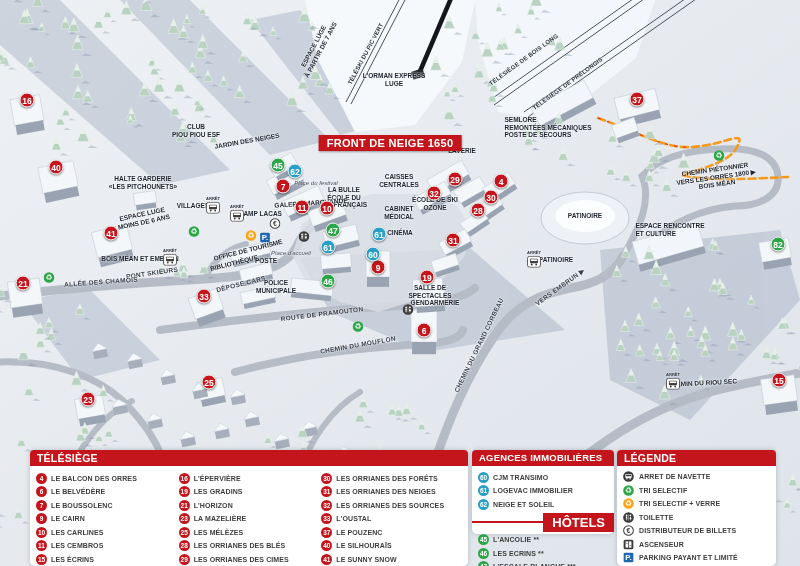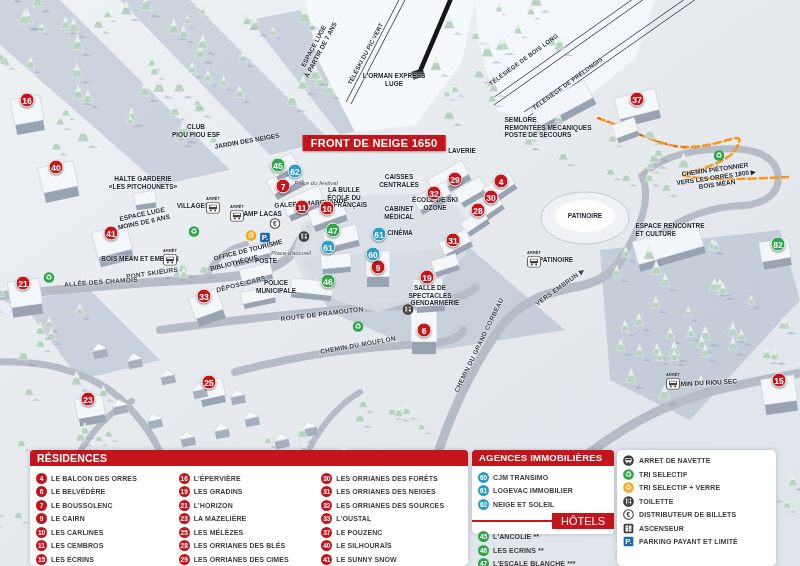--- a/index.html
+++ b/index.html
@@ -36,21 +36,21 @@
   .res-cols{display:flex;padding:6px 4px 2px 6px;}
   .res-col{flex:1;display:flex;flex-direction:column;gap:1.5px;}
   .li-row{display:flex;align-items:center;gap:4px;height:12px;}
   .li-num{width:11px;height:11px;border-radius:50%;color:#fff;font-size:6.5px;font-weight:bold;
           display:flex;align-items:center;justify-content:center;flex:none;background:#c3151b;}
   .li-num.blue{background:#2b9ec6}.li-num.green{background:#2fa54a}
   .li-txt{font-size:7px;font-weight:bold;color:#3d3d3d;white-space:nowrap;letter-spacing:.1px;}
   .ag-list{padding:5px 5px 0 6px;display:flex;flex-direction:column;gap:1.5px;}
   .hot-div{display:flex;align-items:center;margin:3px 0 2px 0;}
   .hot-line{flex:1;height:2px;background:#c3151b;}
-  .hot-box{background:#c3151b;color:#fff;font-weight:normal;font-size:11px;padding:1.5px 9px 2px 9px;}
+  .hot-box{background:#c3151b;color:#fff;font-weight:bold;font-size:13px;padding:1.5px 9px 2px 9px;}
   .leg-list{padding:5px 5px 0 6px;display:flex;flex-direction:column;gap:2px;}
   .leg-row{display:flex;align-items:center;gap:5px;height:11.5px;}
   .leg-ic{width:11px;height:11px;flex:none;display:flex;}
   .leg-ic svg{width:11px;height:11px;}
   .busstop svg{display:block;}
 </style>
 </head>
 <body>
 
 <div class="stage">
@@ -1049,24 +1049,24 @@
       <div class="marker hotel" style="left: 278px; top: 165px;">45</div>
       <div class="marker hotel" style="left: 333px; top: 230px;">47</div>
       <div class="marker hotel" style="left: 328px; top: 281px;">46</div>
       <div class="marker hotel" style="left: 778px; top: 244px;">82</div>
       <div class="marker agency" style="left: 295px; top: 171px;">62</div>
       <div class="marker agency" style="left: 328px; top: 247px;">61</div>
       <div class="marker agency" style="left: 379px; top: 234px;">61</div>
       <div class="marker agency" style="left: 373px; top: 254px;">60</div>
     </div>
 
-  <div class="badge" style="left:374px;top:143px">FRONT DE NEIGE 1650</div>
+  <div class="badge" style="left:390px;top:143px">FRONT DE NEIGE 1650</div>
 
   <div class="panel" style="left:30px;top:450px;width:438px;height:116px">
-    <div class="phead">RÉSIDENCES</div>
+    <div class="phead">TÉLÉSIÈGE</div>
     <div class="res-cols" id="res-cols">
         <div class="res-col">
           <div class="li-row">
             <span class="li-num">4</span>
             <span class="li-txt">LE BALCON DES ORRES</span>
           </div>
           <div class="li-row">
             <span class="li-num">6</span>
             <span class="li-txt">LE BELVÉDÈRE</span>
           </div>
@@ -1184,20 +1184,21 @@
           <span class="li-txt">LES ECRINS **</span>
         </div>
         <div class="li-row">
           <span class="li-num green">47</span>
           <span class="li-txt">L'ESCALE BLANCHE ***</span>
         </div>
       </div>
   </div>
 
   <div class="panel" style="left:617px;top:450px;width:159px;height:116px">
+    <div class="phead">LÉGENDE</div>
     <div class="leg-list" id="leg-list">
         <div class="leg-row">
           <span class="leg-ic">
             <svg width="11" height="11" viewBox="0 0 12 12">
               <circle cx="6" cy="6" r="5.8" fill="#3b3b3b"></circle>
               <rect x="2.6" y="3.3" width="6.8" height="4.4" rx="0.9" fill="#fff"></rect>
               <rect x="3.3" y="4" width="5.4" height="1.7" fill="#3b3b3b"></rect>
               <circle cx="4.3" cy="8.4" r="0.85" fill="#fff"></circle>
               <circle cx="7.7" cy="8.4" r="0.85" fill="#fff"></circle>
             </svg>

